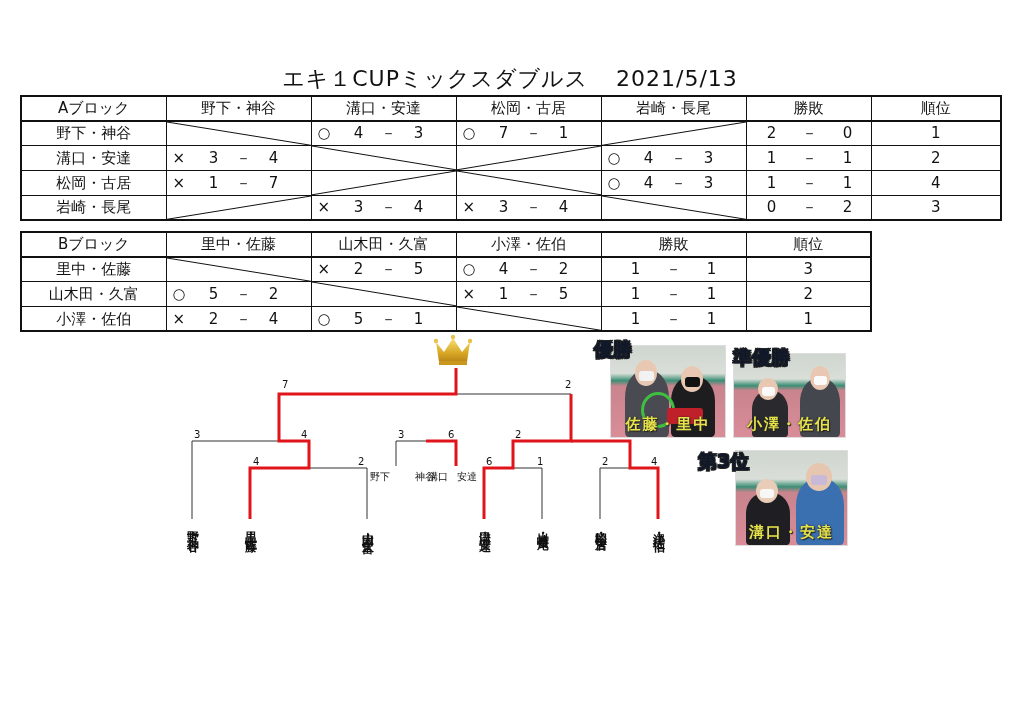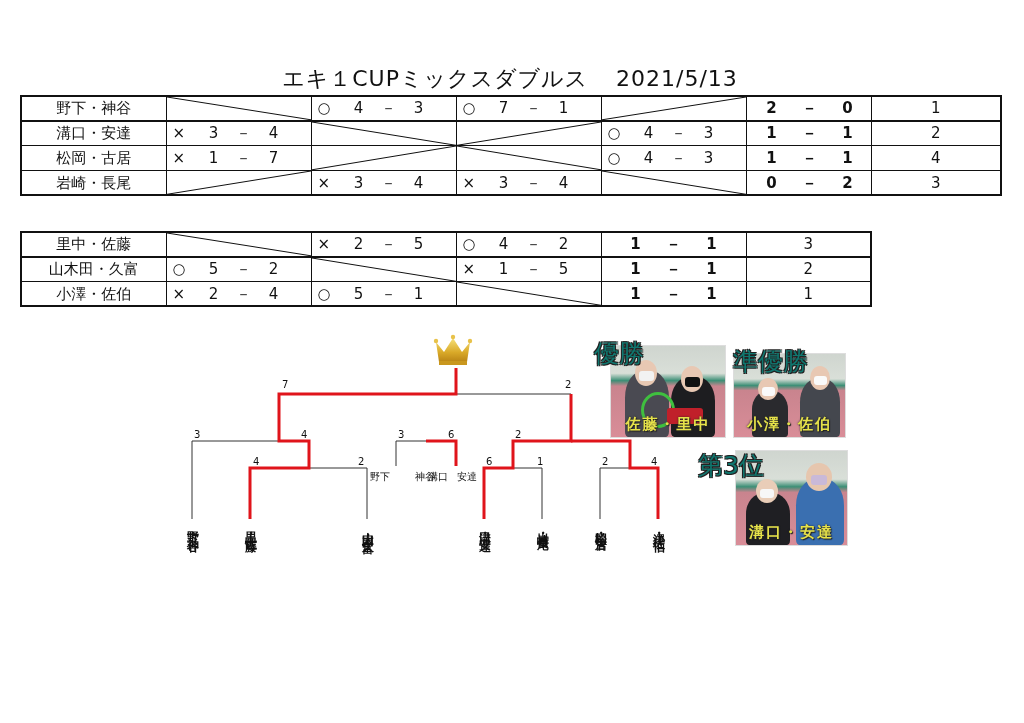--- a/index.html
+++ b/index.html
@@ -20,21 +20,21 @@
   }
   table.league tr:first-child td { border-bottom: 2px solid #111; }
   td.hd { text-align: center; }
   td.name { text-align: center; }
   td.res { text-align: left; }
   td.res span { display: inline-block; }
   td.res .mk { width: 26px; }
   td.res .a { width: 30px; text-align: center; }
   td.res .d { width: 30px; text-align: center; }
   td.res .b { width: 30px; text-align: center; }
-  td.wl { text-align: center; font-weight: bold; }
+  td.wl { text-align: center; }
   td.wl span { display: inline-block; width: 38px; text-align: center; }
   td.rk { text-align: center; }
   td.self { padding: 0; }
   td.self svg { position: absolute; left: 0; top: 0; width: 100%; height: 100%; overflow: visible; }
   #tableA { left: 20px; top: 95px; width: 980px; }
   #tableB { left: 20px; top: 231px; width: 850px; }
   .bracket { position: absolute; left: 0; top: 0; width: 1024px; height: 723px; pointer-events: none; }
   .score { position: absolute; font-size: 10px; line-height: 10px; }
   .vname {
     position: absolute; font-size: 12px; font-weight: bold; width: 16px; text-align: center;
@@ -46,21 +46,21 @@
     background: linear-gradient(#cfd5cf 0%, #d9dfd8 30%, #3d8f76 38%, #c9848e 44%, #d98d98 100%);
   }
   .photo .p1, .photo .p2 { position: absolute; bottom: 0; border-radius: 40% 40% 8% 8%; }
   .photo .head { position: absolute; border-radius: 50%; background: #e8c8b3; }
   .photo .mask { position: absolute; border-radius: 3px; }
   .photo .cap {
     position: absolute; left: 0; right: 0; bottom: 3px; text-align: center; font-weight: bold;
     font-size: 15px; color: #e6e24a; text-shadow: 0 0 2px #222, 1px 1px 1px #222; letter-spacing: 2px;
   }
   .award {
-    position: absolute; font-weight: normal; font-size: 25px; color: #0f766e;
+    position: absolute; font-weight: bold; font-size: 19px; color: #0f172a;
     text-shadow: 1px 1px 0 #222, -1px -1px 0 #222, 1px -1px 0 #222, -1px 1px 0 #222;
   }
   .crown { position: absolute; left: 432px; top: 332px; width: 42px; height: 36px; }
 </style>
 </head>
 <body>
 
 <div class="title">
   <span>エキ１CUPミックスダブルス</span><span class="date">2021/5/13</span>
 </div>
@@ -70,20 +70,29 @@
     <col style="width:145px">
       <col style="width:145px">
       <col style="width:145px">
       <col style="width:145px">
       <col style="width:145px">
       <col style="width:125px">
       <col style="width:130px">
   </colgroup>
   <tbody id="tbodyA">
       <tr>
+        <td class="hd">Aブロック</td>
+        <td class="hd">野下・神谷</td>
+        <td class="hd">溝口・安達</td>
+        <td class="hd">松岡・古居</td>
+        <td class="hd">岩崎・長尾</td>
+        <td class="hd">勝敗</td>
+        <td class="hd">順位</td>
+      </tr>
+      <tr>
         <td class="name">野下・神谷</td>
         <td class="self">
           <svg viewBox="0 0 100 100" preserveAspectRatio="none">
             <line x1="0" y1="0" x2="100" y2="100" stroke="#111" stroke-width="1" vector-effect="non-scaling-stroke"></line>
           </svg>
         </td>
         <td class="res"><span class="mk">○</span><span class="a">4</span><span class="d">－</span><span class="b">3</span></td>
         <td class="res"><span class="mk">○</span><span class="a">7</span><span class="d">－</span><span class="b">1</span></td>
         <td class="self">
           <svg viewBox="0 0 100 100" preserveAspectRatio="none">
@@ -150,20 +159,28 @@
 <table class="league" id="tableB">
   <colgroup>
     <col style="width:145px">
       <col style="width:145px">
       <col style="width:145px">
       <col style="width:145px">
       <col style="width:145px">
       <col style="width:125px">
   </colgroup>
   <tbody id="tbodyB">
+      <tr>
+        <td class="hd">Bブロック</td>
+        <td class="hd">里中・佐藤</td>
+        <td class="hd">山木田・久富</td>
+        <td class="hd">小澤・佐伯</td>
+        <td class="hd">勝敗</td>
+        <td class="hd">順位</td>
+      </tr>
       <tr>
         <td class="name">里中・佐藤</td>
         <td class="self">
           <svg viewBox="0 0 100 100" preserveAspectRatio="none">
             <line x1="0" y1="0" x2="100" y2="100" stroke="#111" stroke-width="1" vector-effect="non-scaling-stroke"></line>
           </svg>
         </td>
         <td class="res"><span class="mk">×</span><span class="a">2</span><span class="d">－</span><span class="b">5</span></td>
         <td class="res"><span class="mk">○</span><span class="a">4</span><span class="d">－</span><span class="b">2</span></td>
         <td class="wl"><span>1</span><span>－</span><span>1</span></td>

